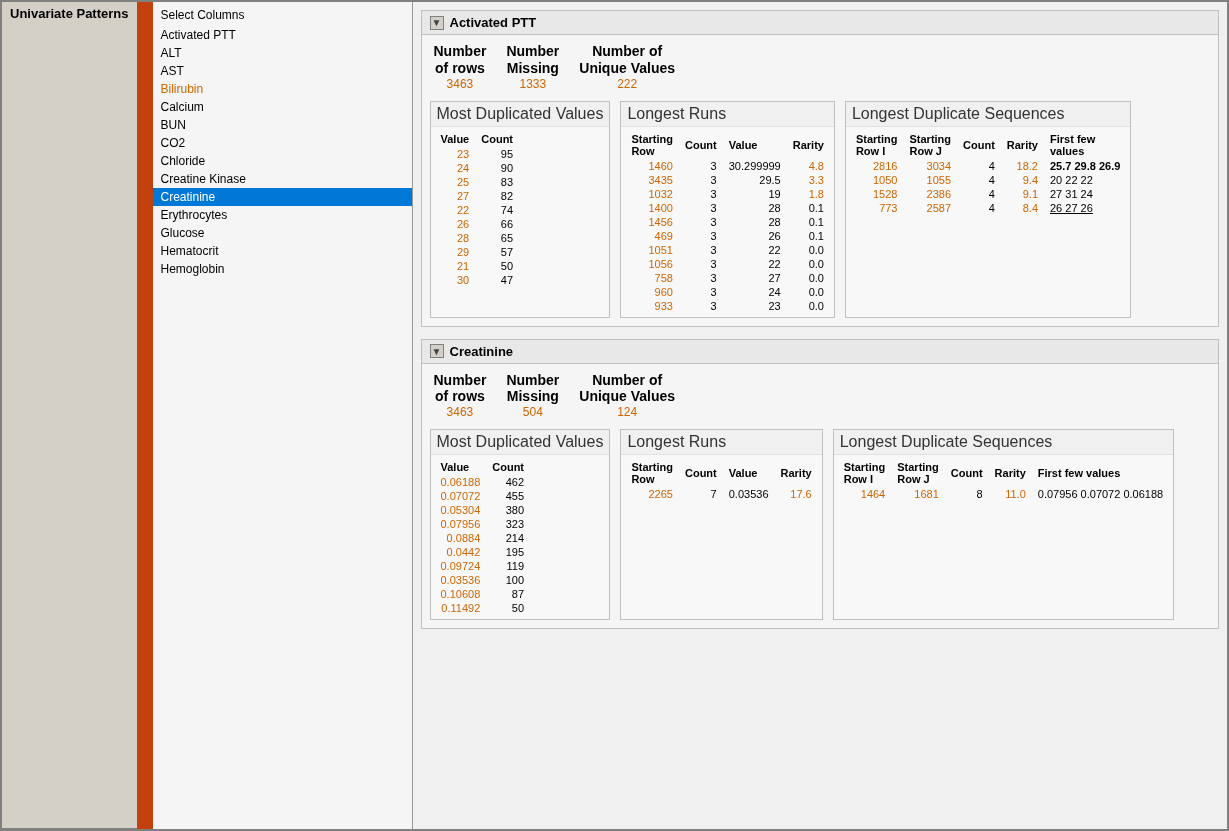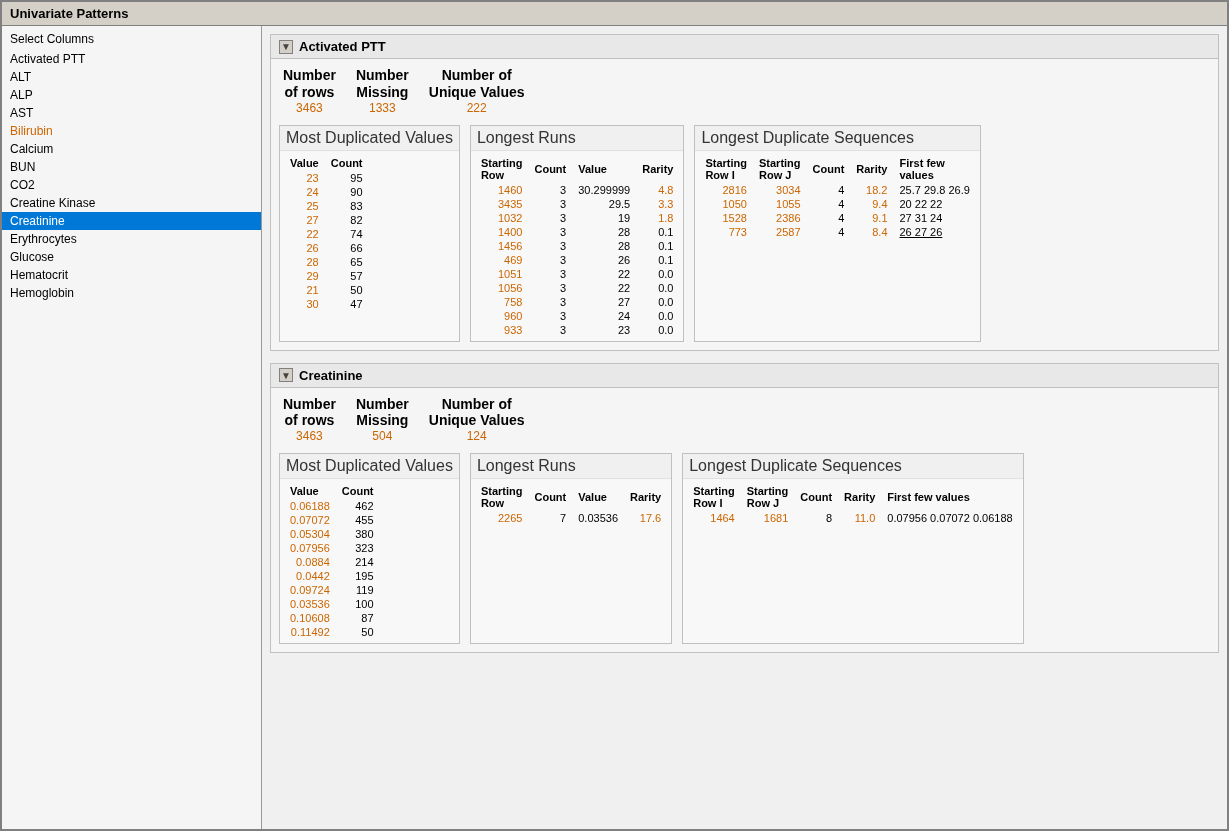--- a/index.html
+++ b/index.html
@@ -4,25 +4,26 @@
   <style>
     * { box-sizing: border-box; margin: 0; padding: 0; }
     body {
       font-family: Arial, sans-serif;
       font-size: 12px;
       background: #f0f0f0;
       color: #000;
     }
     .main-container {
       display: flex;
-      flex-direction: column;
+      flex-direction: row;
       width: 1229px;
       min-height: 831px;
       background: #c2410c;
       border: 2px solid #808080;
+      gap: 16px;
     }
     .title-bar {
       background: #d4d0c8;
       padding: 4px 8px;
       font-weight: bold;
       font-size: 13px;
       border-bottom: 1px solid #808080;
     }
     .content-area {
       display: flex;
@@ -167,26 +168,26 @@
   <div class="title-bar">
     <span>Univariate Patterns</span>
   </div>
   <div class="content-area">
 
     <div class="sidebar">
       <div class="sidebar-label">Select Columns</div>
       <ul class="sidebar-list" id="sidebar-list">
           <li>Activated PTT</li>
           <li>ALT</li>
-          <li>ALP</li>
           <li>AST</li>
           <li class="orange-text">Bilirubin</li>
           <li>Calcium</li>
           <li>BUN</li>
           <li>CO2</li>
+          <li>Chloride</li>
           <li>Creatine Kinase</li>
           <li class="selected">Creatinine</li>
           <li>Erythrocytes</li>
           <li>Glucose</li>
           <li>Hematocrit</li>
           <li>Hemoglobin</li>
         </ul>
     </div>
 
     <div class="main-content" id="main-content">
@@ -363,21 +364,21 @@
                         <th>Rarity</th>
                         <th>First few<br>values</th>
                       </tr>
                     </thead>
                     <tbody>
                       <tr>
                         <td class="orange">2816</td>
                         <td class="orange">3034</td>
                         <td>4</td>
                         <td class="orange">18.2</td>
-                        <td style="text-align: center;">25.7 29.8 26.9</td>
+                        <td style="text-align: center; font-weight: bold;">25.7 29.8 26.9</td>
                       </tr>
                       <tr>
                         <td class="orange">1050</td>
                         <td class="orange">1055</td>
                         <td>4</td>
                         <td class="orange">9.4</td>
                         <td style="text-align: left;">20 22 22</td>
                       </tr>
                       <tr>
                         <td class="orange">1528</td>

